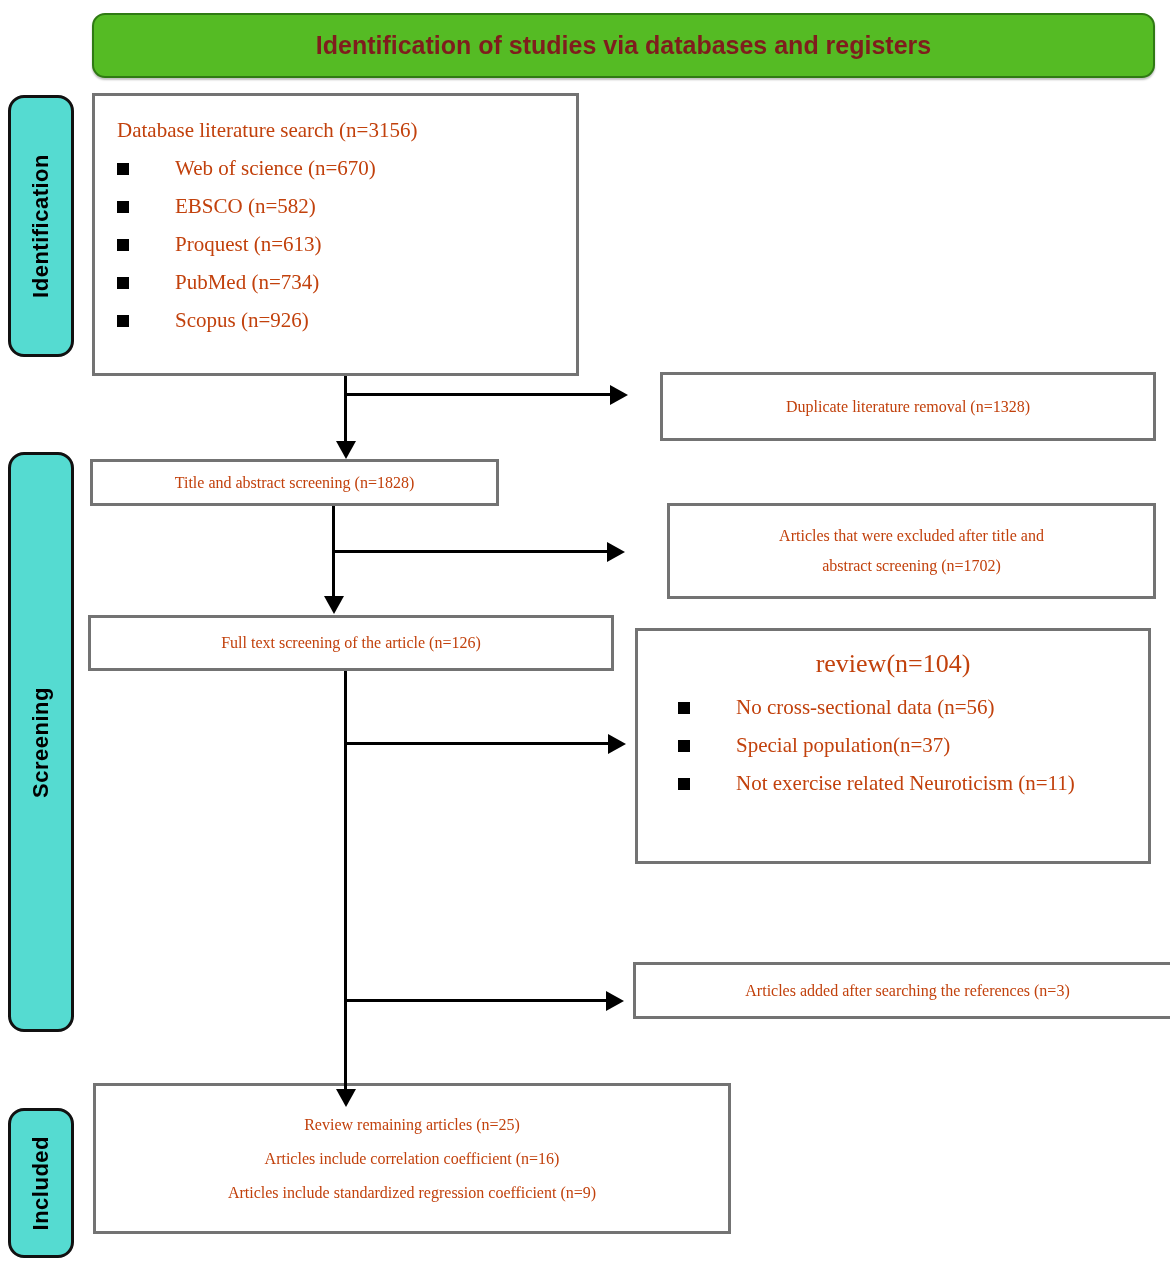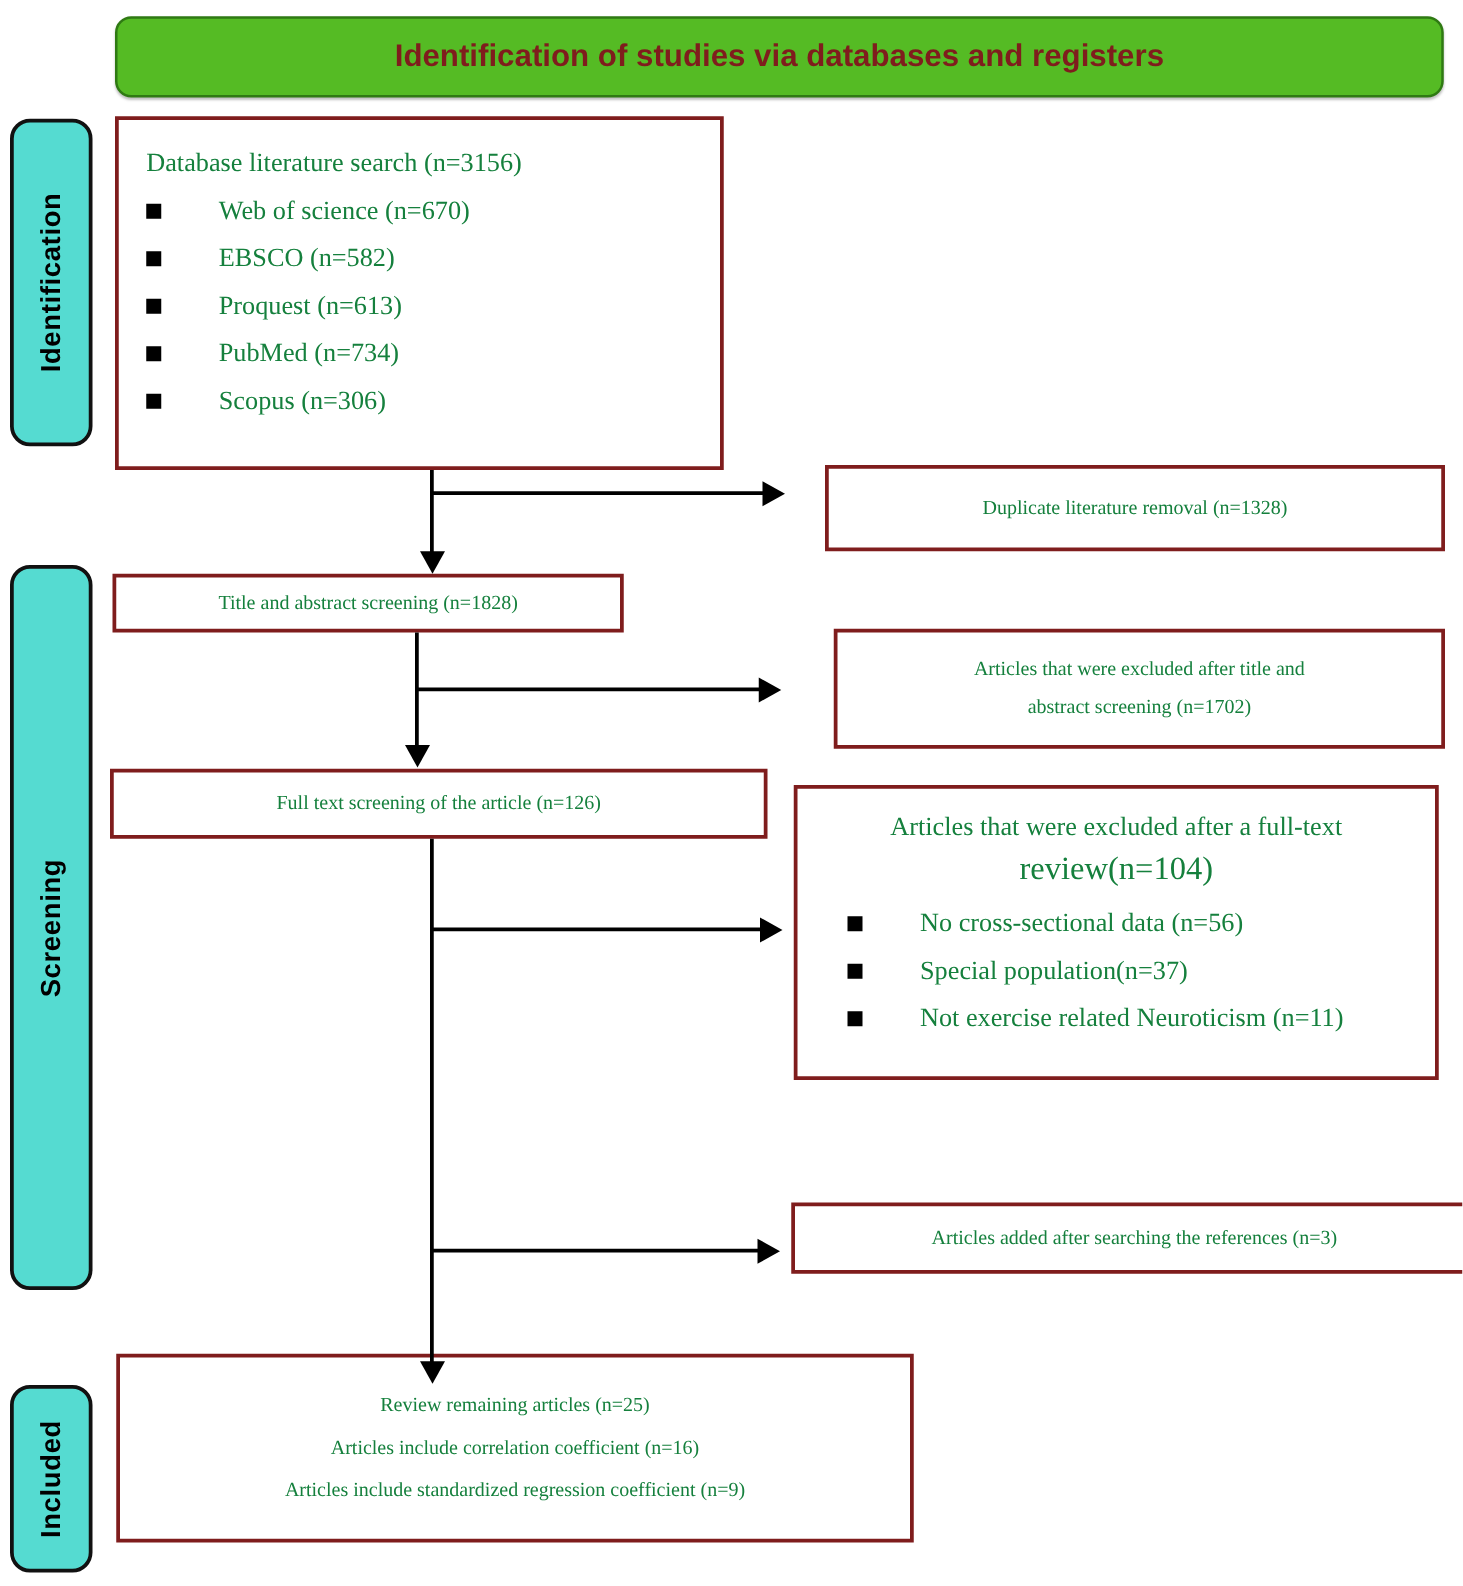--- a/index.html
+++ b/index.html
@@ -65,23 +65,23 @@
     letter-spacing: 0.5px;
   }
   #stage-identification { top: 95px;  height: 262px; }
   #stage-screening     { top: 452px;  height: 580px; }
   #stage-included      { top: 1108px; height: 150px; }
 
   
   .fbox {
     position: absolute;
     background: #ffffff;
-    border: 3px solid #7f1d1d;
+    border: 3px solid #737373;
     box-sizing: border-box;
-    color: #15803d;
+    color: #c2410c;
   }
   .fbox .line {
     font-size: 16px;
     line-height: 1.25;
     white-space: nowrap;
   }
   .centered {
     display: flex;
     flex-direction: column;
     align-items: center;
@@ -248,21 +248,21 @@
     <div class="bullet-row">
       <span class="bullet-sq"></span>
       <span class="bullet-txt">Proquest (n=613)</span>
     </div>
     <div class="bullet-row">
       <span class="bullet-sq"></span>
       <span class="bullet-txt">PubMed (n=734)</span>
     </div>
     <div class="bullet-row">
       <span class="bullet-sq"></span>
-      <span class="bullet-txt">Scopus (n=306)</span>
+      <span class="bullet-txt">Scopus (n=926)</span>
     </div>
   </div>
 
   <div class="fbox centered" id="box-duplicate">
     <div class="line">Duplicate literature removal (n=1328)</div>
   </div>
 
   <div class="fbox centered" id="box-title-abstract">
     <div class="line">Title and abstract screening (n=1828)</div>
   </div>
@@ -270,21 +270,20 @@
   <div class="fbox centered" id="box-excl-title">
     <div class="line">Articles that were excluded after title and</div>
     <div class="line">abstract screening   (n=1702)</div>
   </div>
 
   <div class="fbox centered" id="box-fulltext">
     <div class="line">Full text screening of the article (n=126)</div>
   </div>
 
   <div class="fbox" id="box-excl-full">
-    <div class="hdr">Articles that were excluded after a full-text</div>
     <div class="hdr2">review(n=104)</div>
     <div class="bullets">
       <div class="bullet-row">
         <span class="bullet-sq"></span>
         <span class="bullet-txt">No cross-sectional data (n=56)</span>
       </div>
       <div class="bullet-row">
         <span class="bullet-sq"></span>
         <span class="bullet-txt">Special population(n=37)</span>
       </div>

